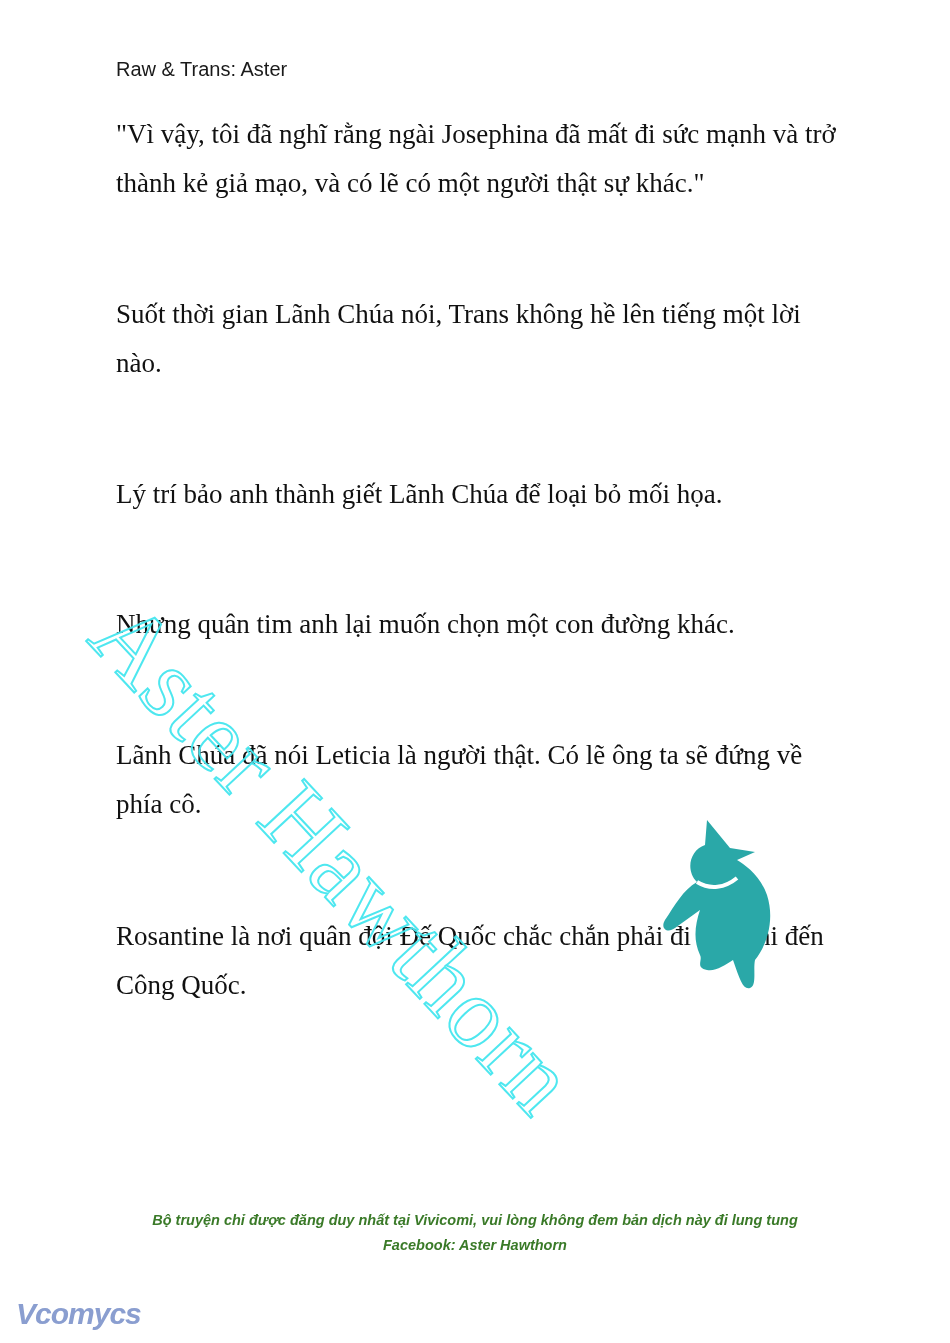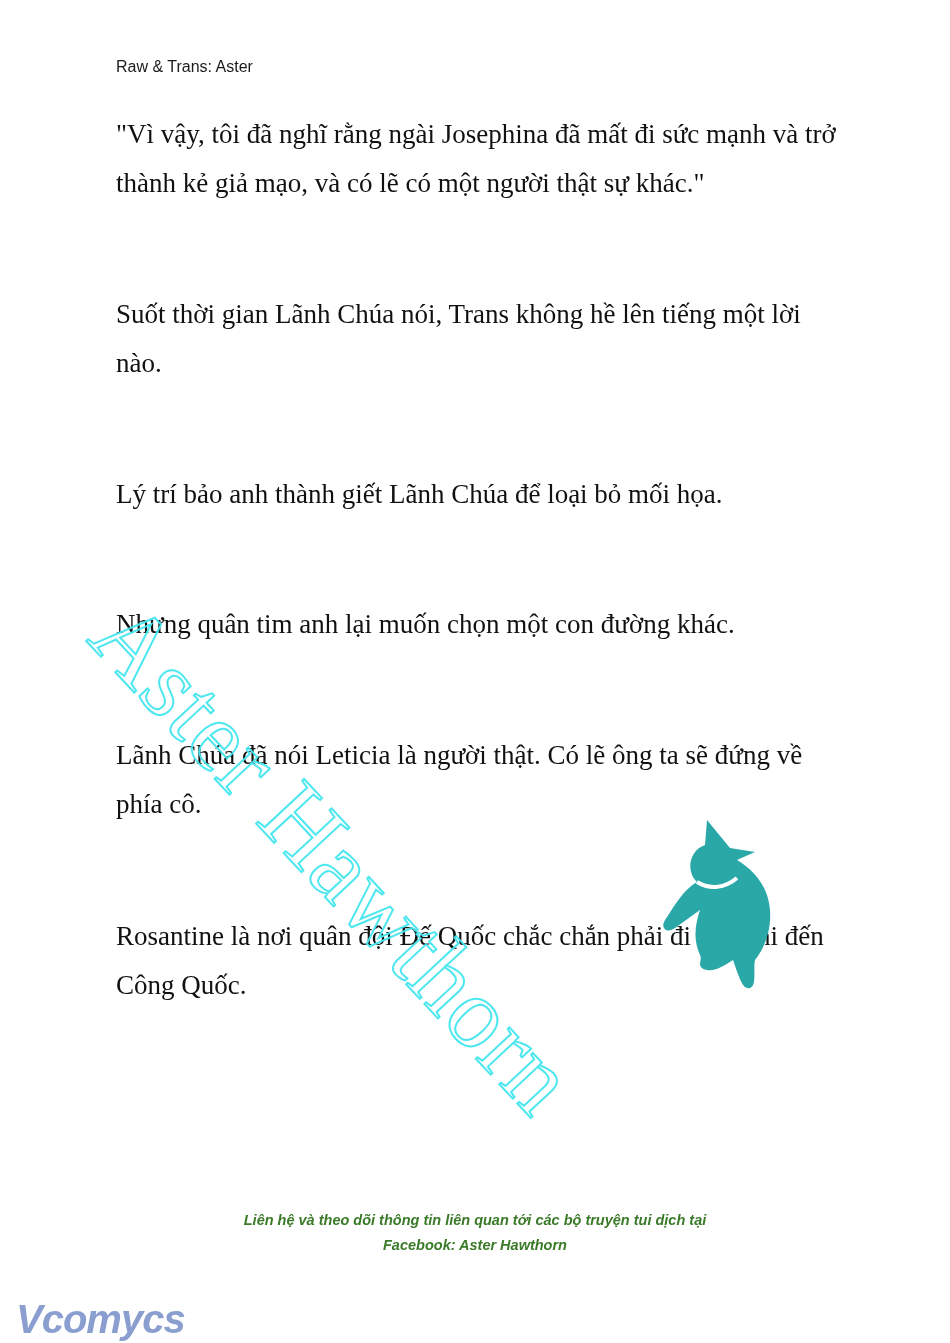--- a/index.html
+++ b/index.html
@@ -1,19 +1,19 @@
 <!DOCTYPE html>
 <html><head>
 <meta charset="utf-8">
 <style>
   html, body { margin: 0; padding: 0; background: #ffffff; }
   body { width: 950px; height: 1343px; position: relative; overflow: hidden; }
   .header {
     position: absolute; left: 116px; top: 58px;
-    font-family: "Liberation Sans", sans-serif; font-size: 16px; color: #1a1a1a;
+    font-family: "Liberation Sans", sans-serif; font-size: 20px; color: #1a1a1a;
   }
   .para {
     position: absolute; left: 116px; width: 720px;
     font-family: "Liberation Serif", serif; font-size: 27px; line-height: 49px;
     color: #111111; margin: 0;
   }
   .watermark {
     position: absolute; left: 110px; top: 560px;
     font-family: "Liberation Serif", serif; font-size: 100px; font-weight: normal;
     color: transparent; -webkit-text-stroke: 2px #45e6ef;
@@ -23,21 +23,21 @@
   }
   .cat { position: absolute; left: 655px; top: 810px; width: 125px; height: 185px; }
   .footer {
     position: absolute; left: 0; width: 950px; top: 1208px; text-align: center;
     font-family: "Liberation Sans", sans-serif; font-style: italic; font-weight: bold;
     font-size: 14.5px; color: #3a7a28; line-height: 25px;
   }
   .logo {
     position: absolute; left: 16px; top: 1297px;
     font-family: "Liberation Sans", sans-serif; font-style: italic; font-weight: bold;
-    font-size: 40px; color: #8a9ed0; letter-spacing: -1px;
+    font-size: 30px; color: #8a9ed0; letter-spacing: -1px;
   }
 </style>
 </head>
 <body>
 
 <div class="header">Raw &amp; Trans: Aster</div>
 
 <p class="para" style="top:110px">"Vì vậy, tôi đã nghĩ rằng ngài Josephina đã mất đi sức mạnh và trở thành kẻ giả mạo, và có lẽ có một người thật sự khác."</p>
 <p class="para" style="top:290px">Suốt thời gian Lãnh Chúa nói, Trans không hề lên tiếng một lời nào.</p>
 <p class="para" style="top:470px">Lý trí bảo anh thành giết Lãnh Chúa để loại bỏ mối họa.</p>
@@ -48,17 +48,17 @@
 <div class="watermark">Aster Hawthorn</div>
 
 <svg class="cat" viewBox="0 0 125 185">
   <g fill="#2aa8a8">
     <path d="M52 10 L50 35 C35 40 30 60 42 72 C28 80 20 95 10 110 C5 118 12 124 20 118 L45 100 C40 115 38 130 45 145 C48 150 40 158 52 160 C60 162 70 155 78 150 C85 170 88 180 95 178 C102 176 98 160 100 150 C112 135 120 110 112 85 C105 65 90 55 82 50 L100 42 L75 38 Z"></path>
   </g>
   <path d="M42 72 C55 80 70 78 82 68" stroke="#ffffff" stroke-width="4" fill="none"></path>
 </svg>
 
 <div class="footer">
-  <div>Liên hệ và theo dõi thông tin liên quan tới các bộ truyện tui dịch tại</div>
+  <div>Bộ truyện chỉ được đăng duy nhất tại Vivicomi, vui lòng không đem bản dịch này đi lung tung</div>
   <div>Facebook: Aster Hawthorn</div>
 </div>
 
 <div class="logo">Vcomycs</div>
 
 </body></html>

